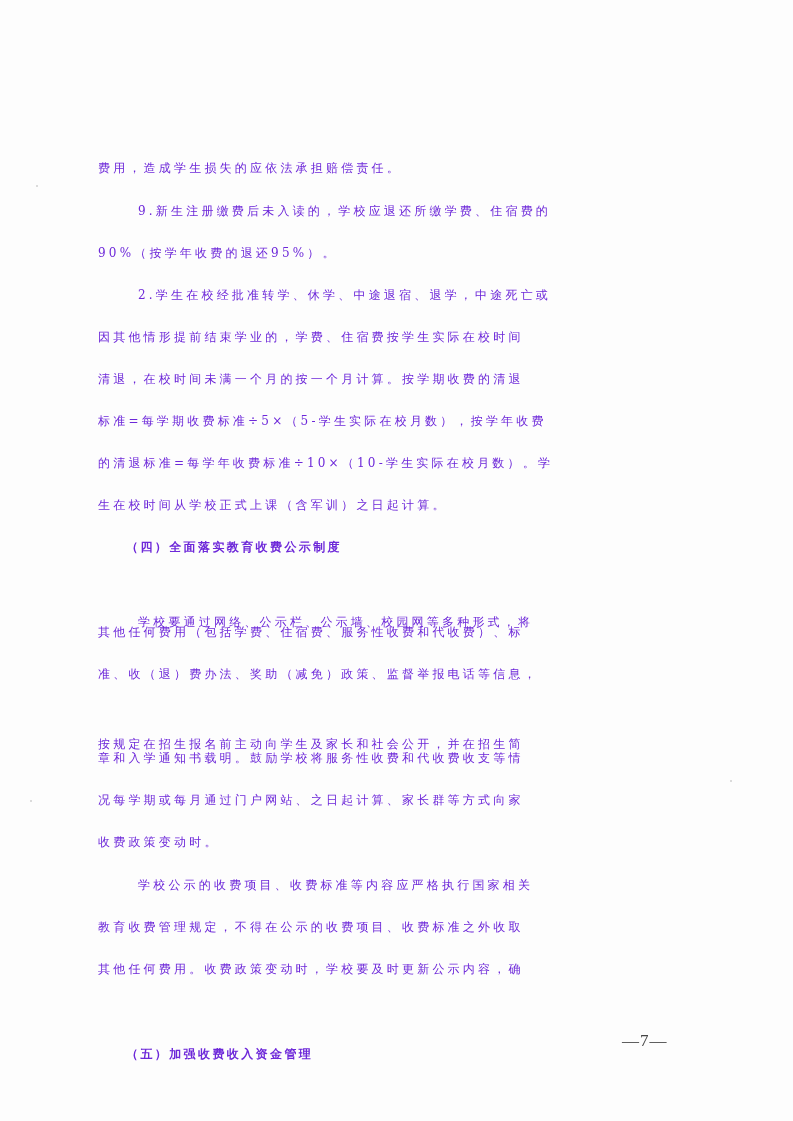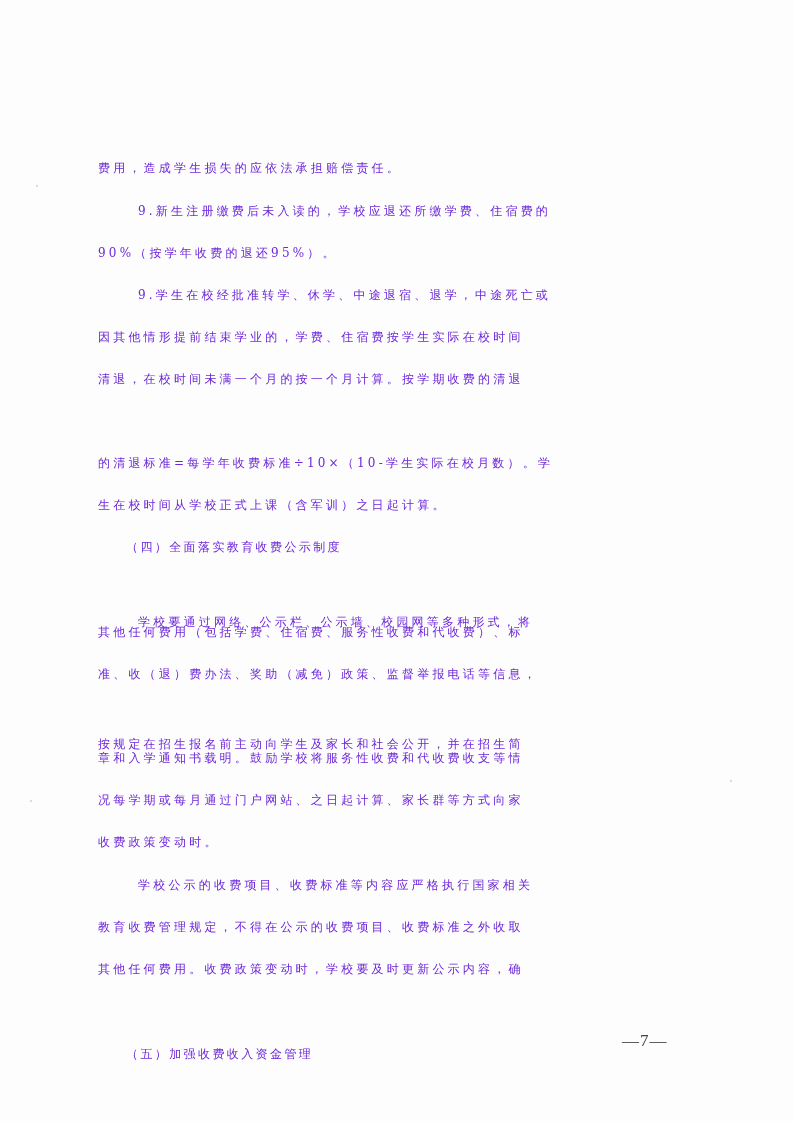--- a/index.html
+++ b/index.html
@@ -26,21 +26,21 @@
       position: absolute;
       left: 98px;
       width: 600px;
       font-size: 12px;
       line-height: 24px;
       letter-spacing: 3.2px;
       white-space: nowrap;
       color: #6d28d9;
     }
     .heading {
-      font-weight: normal;
+      font-weight: bold;
       letter-spacing: 2.4px;
     }
     .page-number {
       position: absolute;
       left: 622px;
       top: 1031px;
       font-family: "Liberation Serif", serif;
       font-size: 17px;
       color: #444;
       letter-spacing: 1px;
@@ -53,39 +53,40 @@
     }
   </style>
 </head>
 <body>
 
 <div class="page">
 
   <div class="line" style="top:156px">费用，造成学生损失的应依法承担赔偿责任。</div>
   <div class="line" style="top:199px; left:138px">9.新生注册缴费后未入读的，学校应退还所缴学费、住宿费的</div>
   <div class="line" style="top:241px">90%（按学年收费的退还95%）。</div>
-  <div class="line" style="top:283px; left:138px">9.学生在校经批准转学、休学、中途退宿、退学，中途死亡或</div>
+  <div class="line" style="top:283px; left:138px">2.学生在校经批准转学、休学、中途退宿、退学，中途死亡或</div>
   <div class="line" style="top:325px">因其他情形提前结束学业的，学费、住宿费按学生实际在校时间</div>
   <div class="line" style="top:367px">清退，在校时间未满一个月的按一个月计算。按学期收费的清退</div>
+  <div class="line" style="top:409px">标准=每学期收费标准÷5×（5-学生实际在校月数），按学年收费</div>
   <div class="line" style="top:451px">的清退标准=每学年收费标准÷10×（10-学生实际在校月数）。学</div>
   <div class="line" style="top:493px">生在校时间从学校正式上课（含军训）之日起计算。</div>
 
   <div class="line heading" style="top:535px; left:126px">（四）全面落实教育收费公示制度</div>
 
   <div class="line" style="top:610px; left:138px">学校要通过网络、公示栏、公示墙、校园网等多种形式，将</div>
   <div class="line" style="top:620px">其他任何费用（包括学费、住宿费、服务性收费和代收费）、标</div>
   <div class="line" style="top:662px">准、收（退）费办法、奖助（减免）政策、监督举报电话等信息，</div>
   <div class="line" style="top:732px">按规定在招生报名前主动向学生及家长和社会公开，并在招生简</div>
   <div class="line" style="top:746px">章和入学通知书载明。鼓励学校将服务性收费和代收费收支等情</div>
   <div class="line" style="top:788px">况每学期或每月通过门户网站、之日起计算、家长群等方式向家</div>
   <div class="line" style="top:830px">收费政策变动时。</div>
   <div class="line" style="top:873px; left:138px">学校公示的收费项目、收费标准等内容应严格执行国家相关</div>
   <div class="line" style="top:915px">教育收费管理规定，不得在公示的收费项目、收费标准之外收取</div>
   <div class="line" style="top:957px">其他任何费用。收费政策变动时，学校要及时更新公示内容，确</div>
 
-  <div class="line heading" style="top:1042px; left:126px; font-weight:normal">（五）加强收费收入资金管理</div>
+  <div class="line heading" style="top:1042px; left:126px; font-weight:bold">（五）加强收费收入资金管理</div>
 
   <div class="page-number">—7—</div>
 
   <div class="speck" style="left:36px; top:185px"></div>
   <div class="speck" style="left:30px; top:800px"></div>
   <div class="speck" style="left:730px; top:780px"></div>
 </div>
 
 </body></html>

